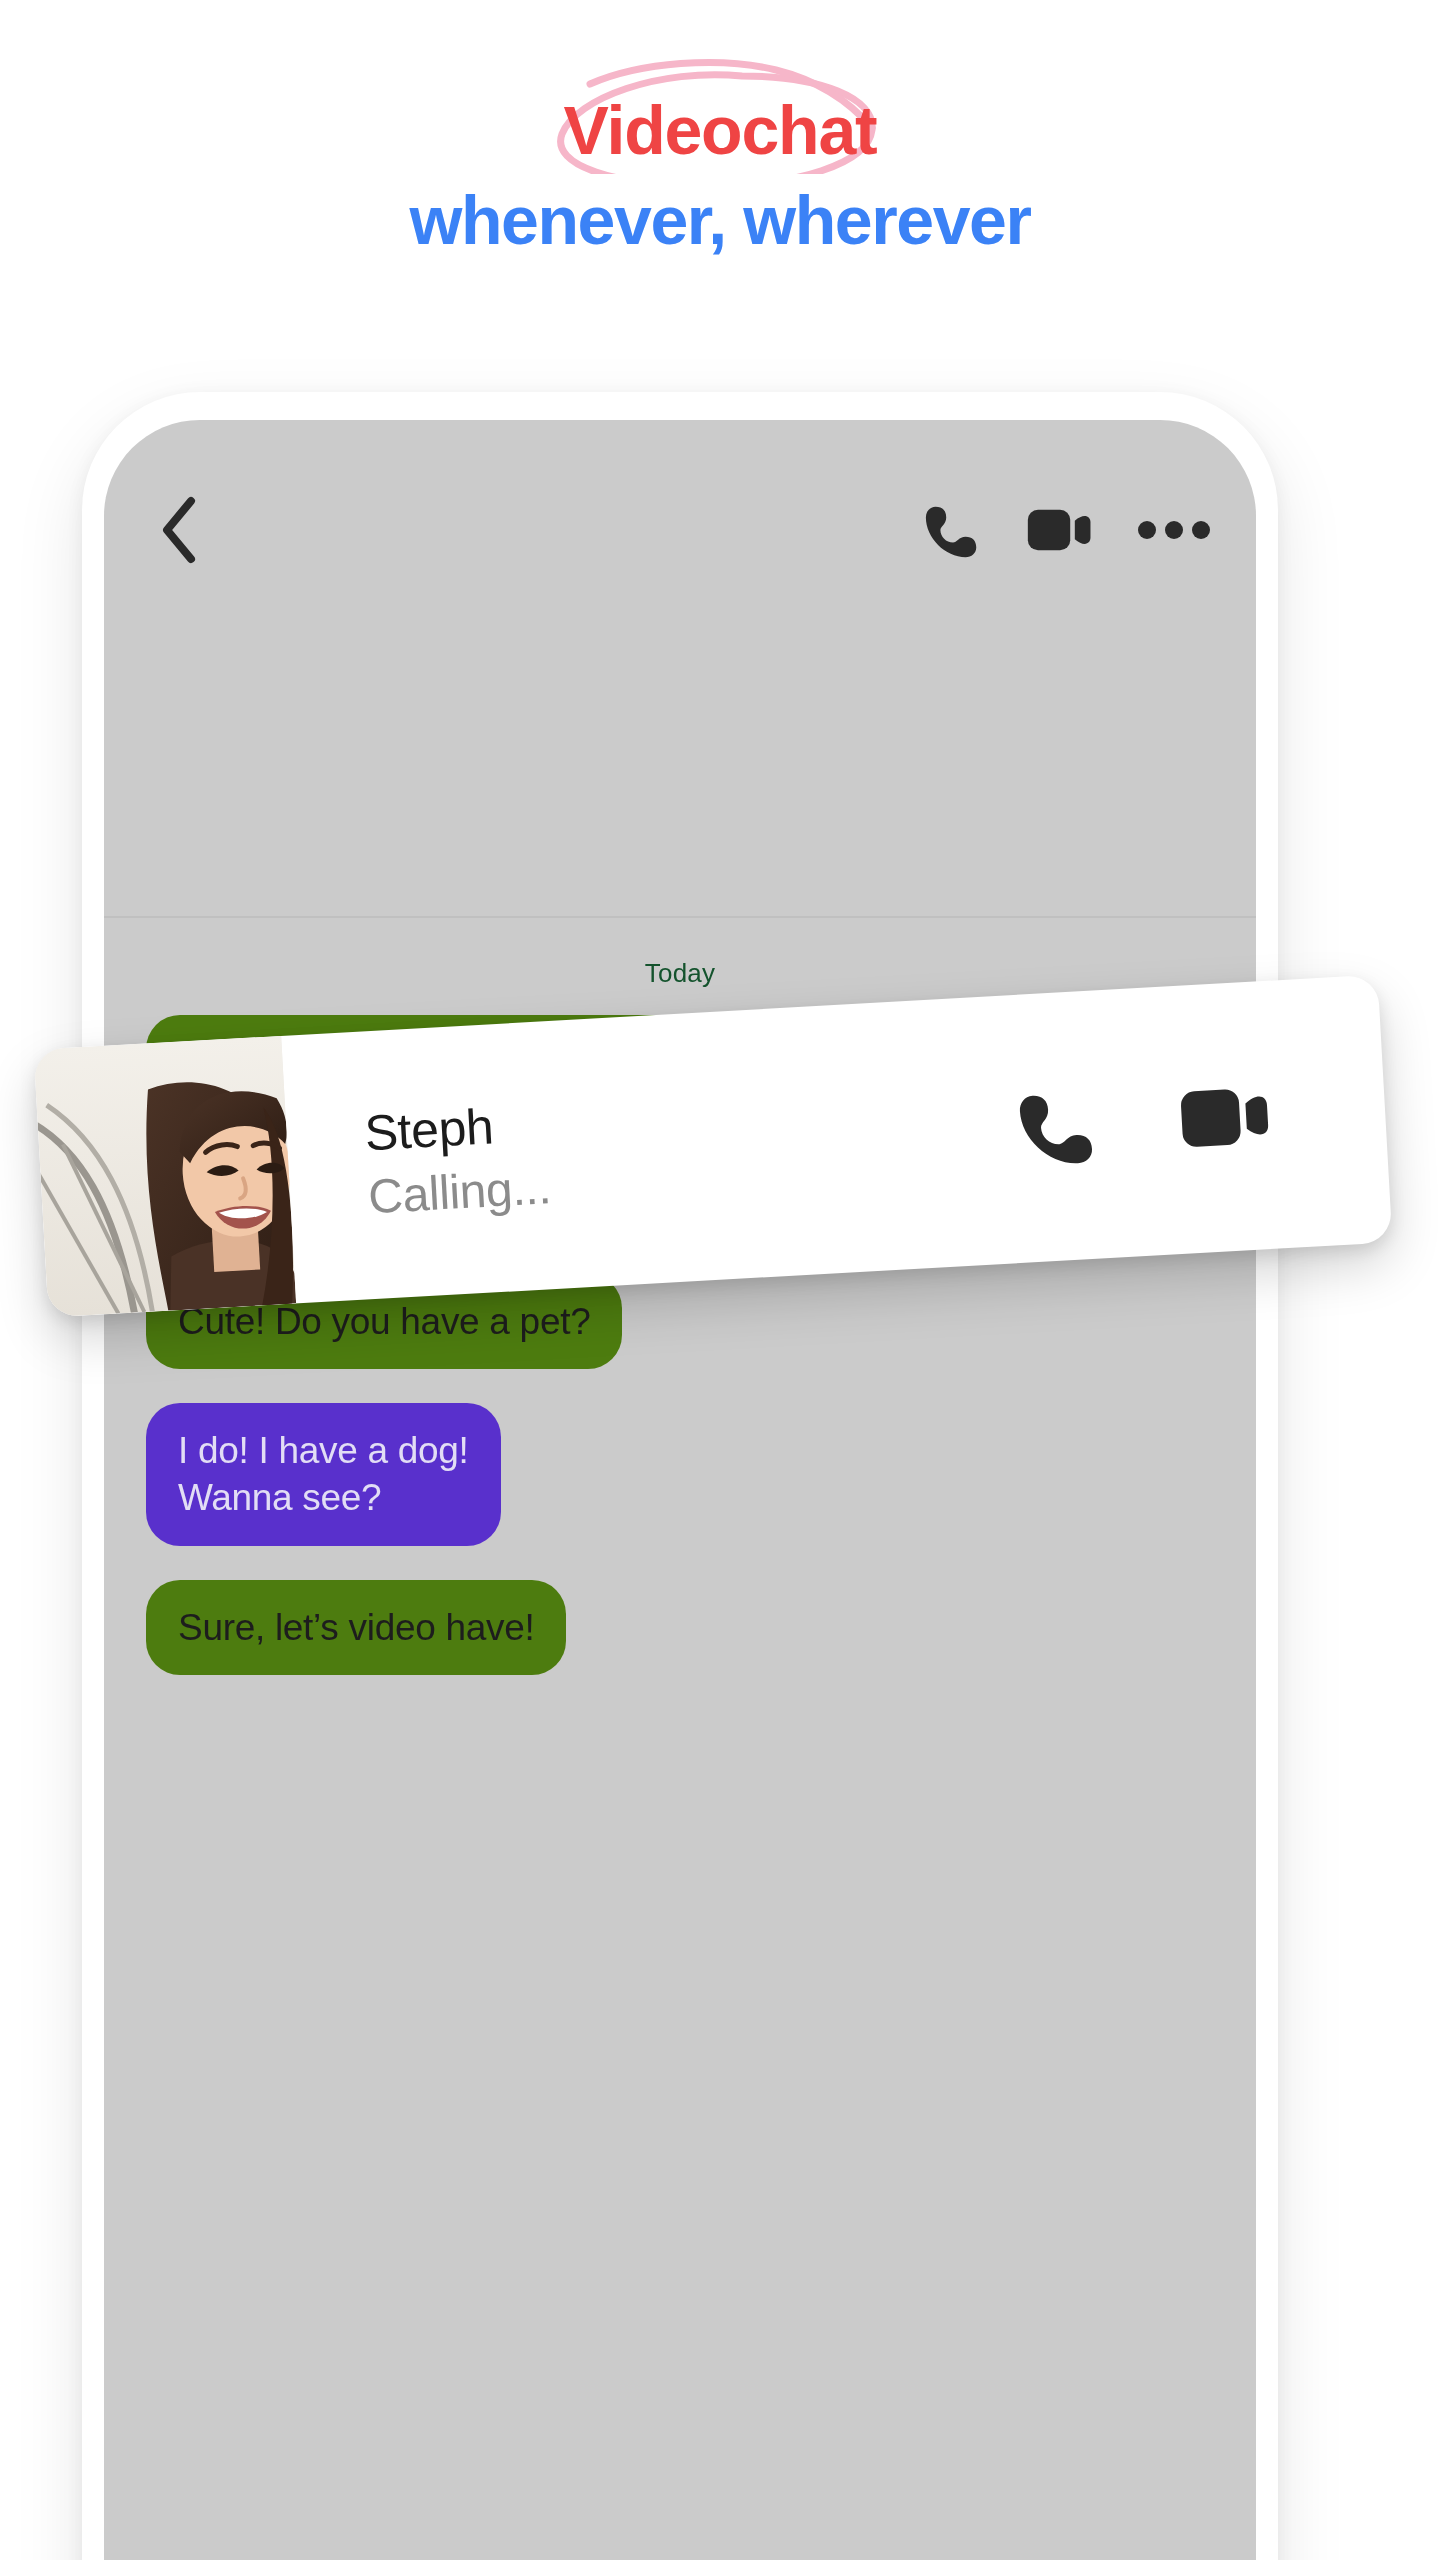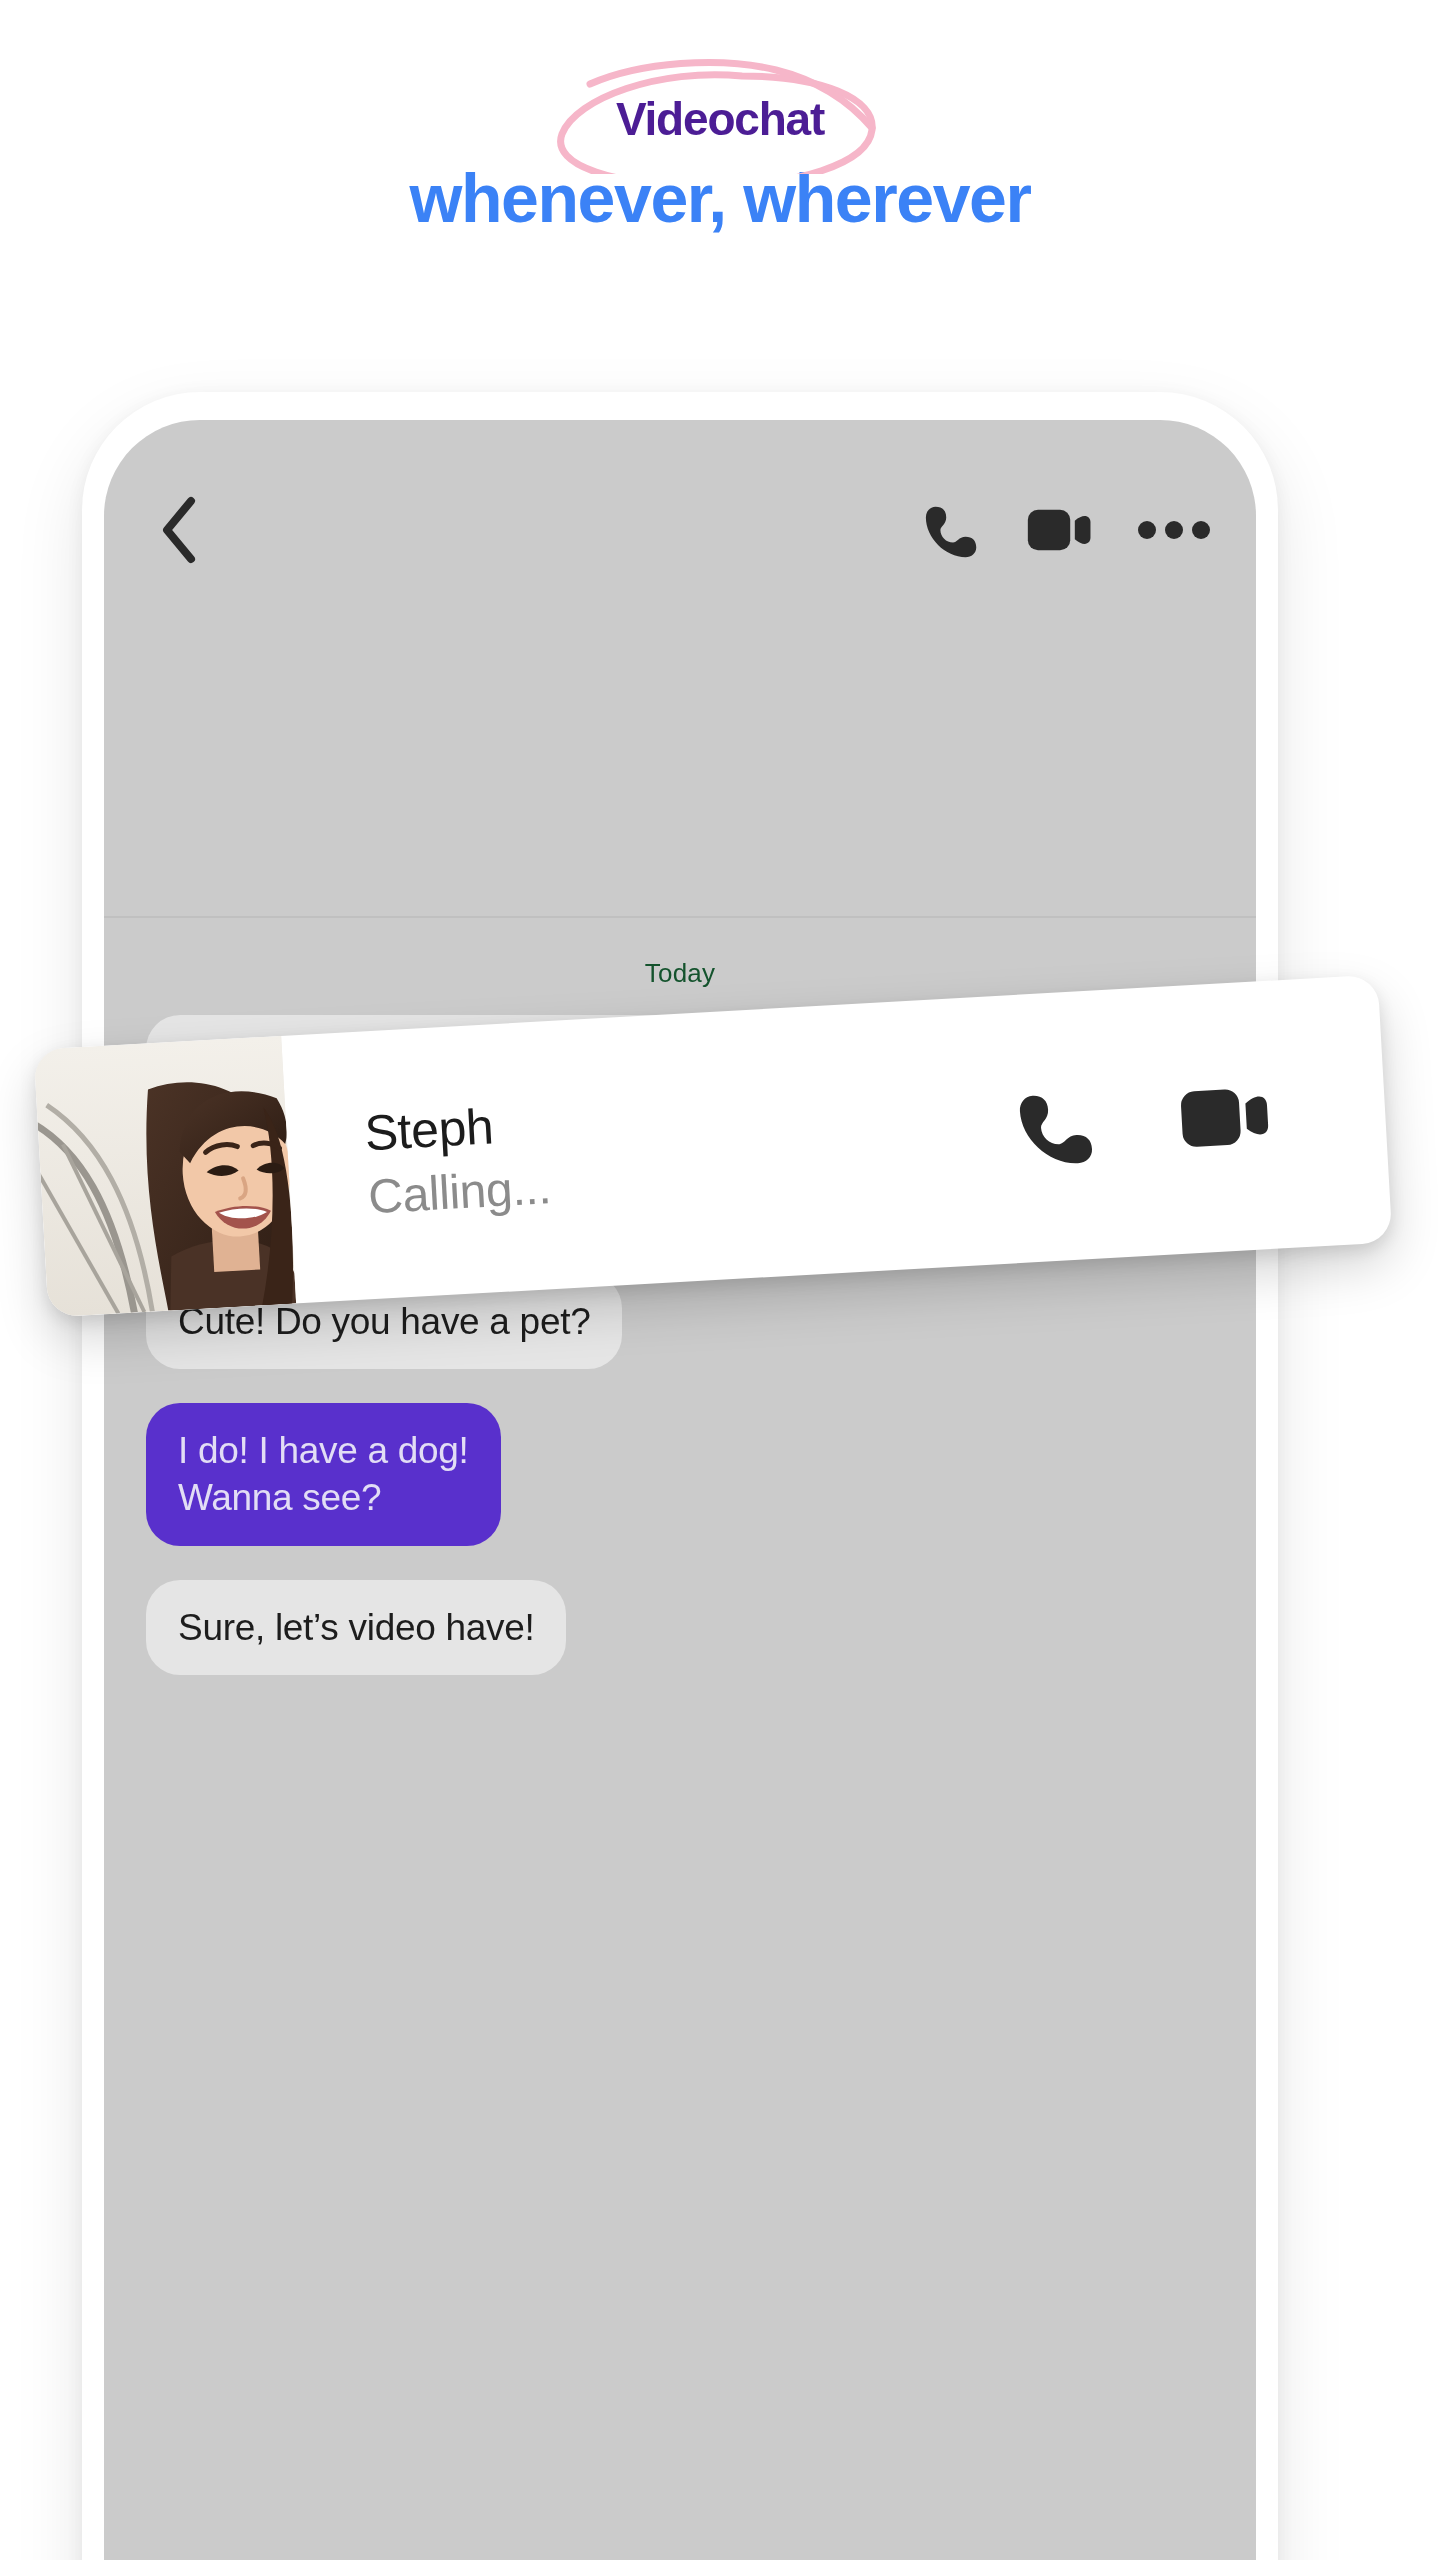--- a/index.html
+++ b/index.html
@@ -14,21 +14,21 @@
   
   .headline {
     position:absolute; top:96px; left:0; width:1440px;
     text-align:center; z-index:40;
   }
   .headline-line1-wrap {
     position:relative; display:inline-block;
   }
   .headline-line1 {
     position:relative; z-index:2;
-    font-size:46px; font-weight:700; color:#4c1d95;
+    font-size:68px; font-weight:700; color:#ef4444;
     letter-spacing:-1.2px; line-height:1.0;
     padding:0 18px;
   }
   .scribble {
     position:absolute; left:50%; top:-42px;
     transform:translateX(-50%);
     width:400px; height:120px; z-index:1; pointer-events:none;
   }
   .headline-line2 {
     margin-top:22px;
@@ -93,21 +93,21 @@
   .msg-row.left { justify-content:flex-start; }
   .msg-row.right { }
   .bubble {
     max-width:640px;
     padding:24px 32px;
     border-radius:34px;
     font-size:37px; line-height:1.28;
     letter-spacing:-0.3px;
     white-space:pre-line;
   }
-  .bubble.incoming { background:#e5e5e5; color:#1d1d1d; }
+  .bubble.incoming { background:#4d7c0f; color:#1d1d1d; }
   .bubble.outgoing { background:#5930cc; color:#e2ddf5; }
 
   
   .call-card {
     position:absolute;
     left:40px; top:1012px;
     width:1346px; height:268px;
     background:#ffffff;
     border-radius:30px;
     transform: rotate(-3.2deg);

